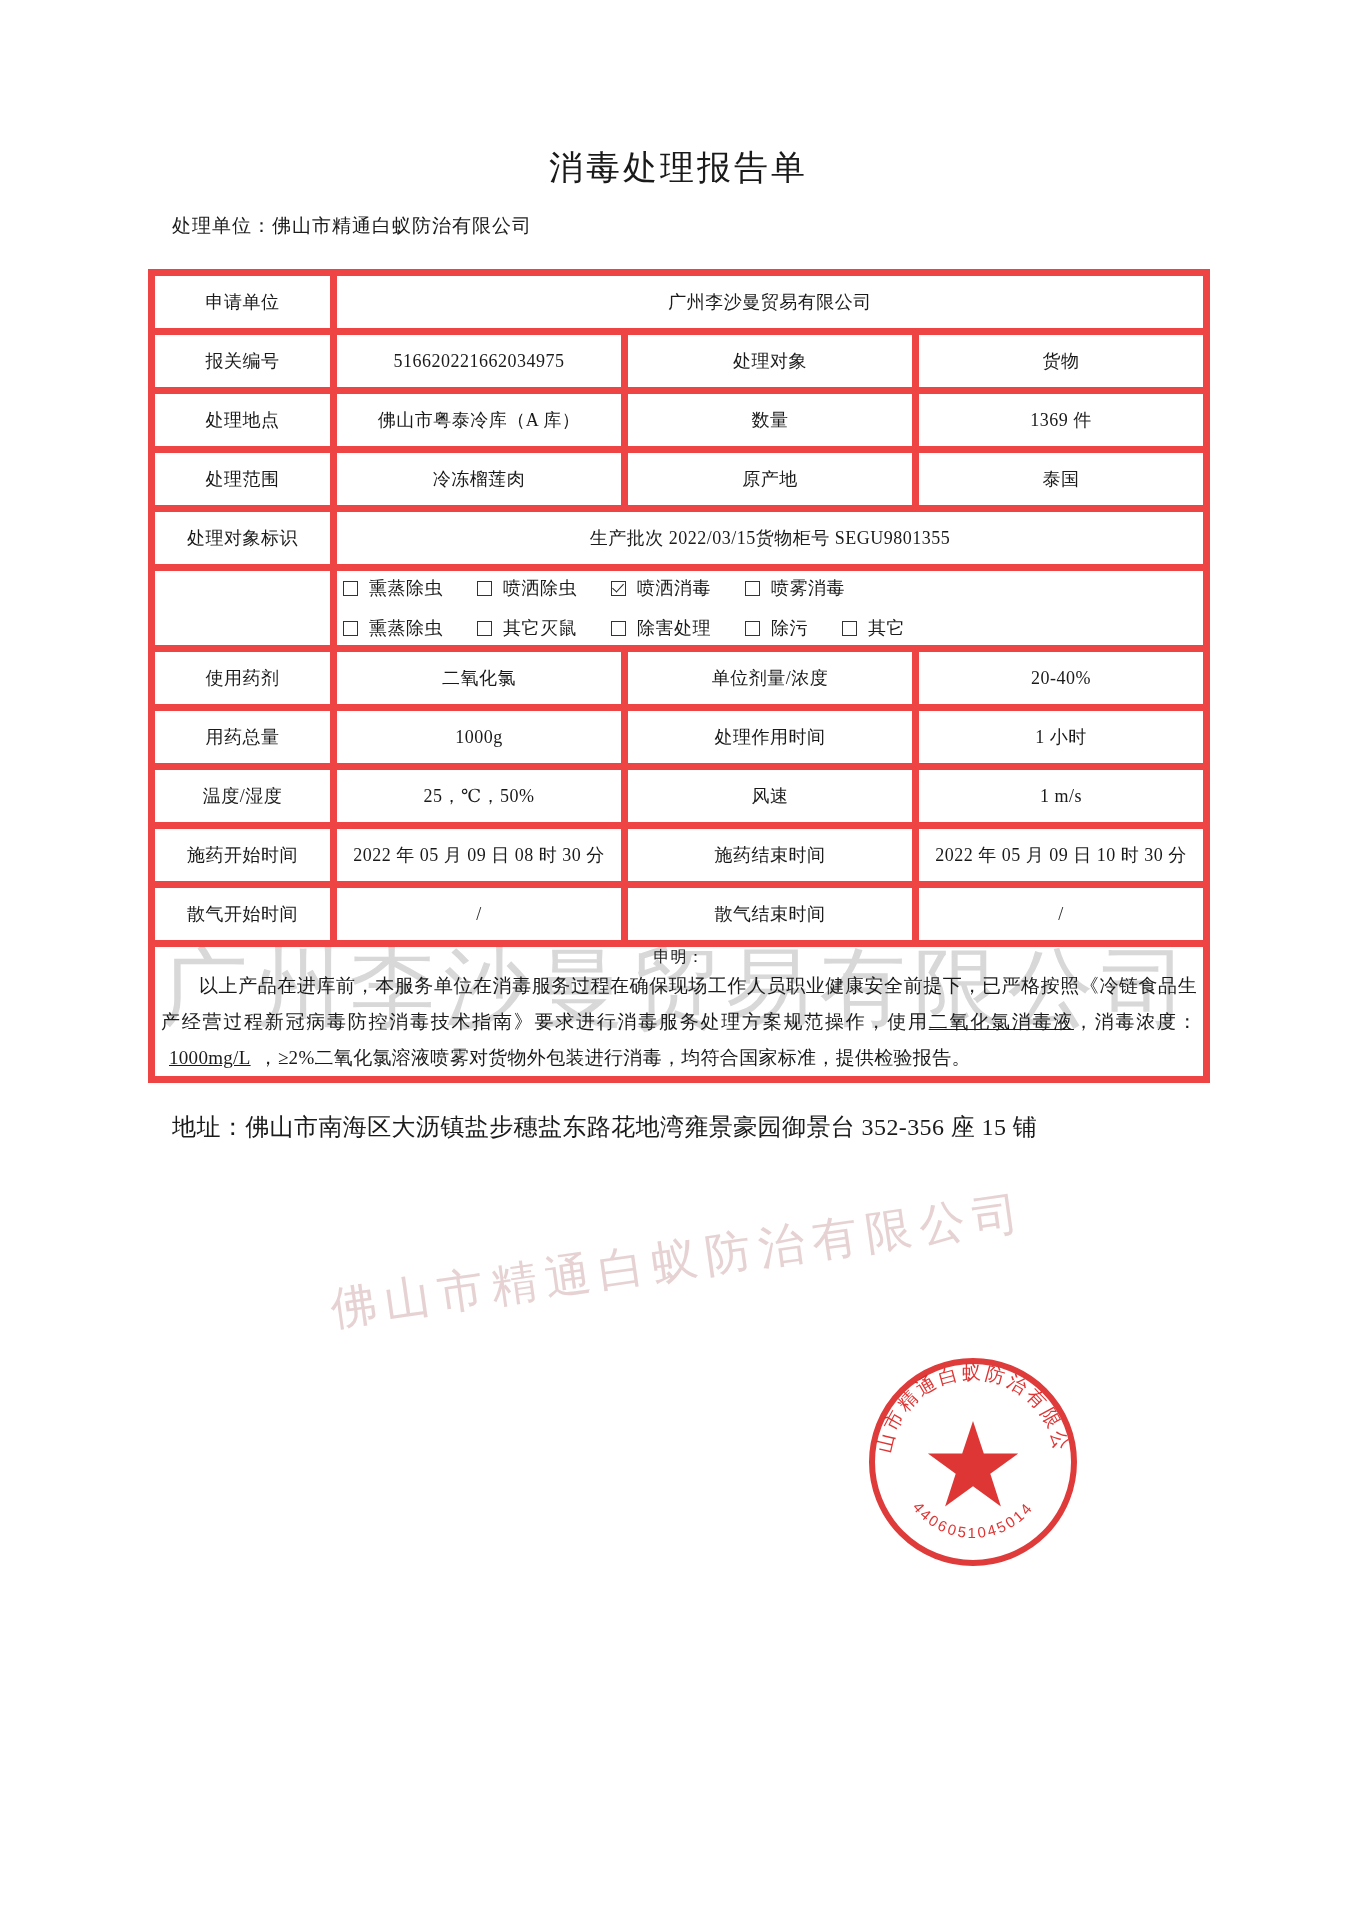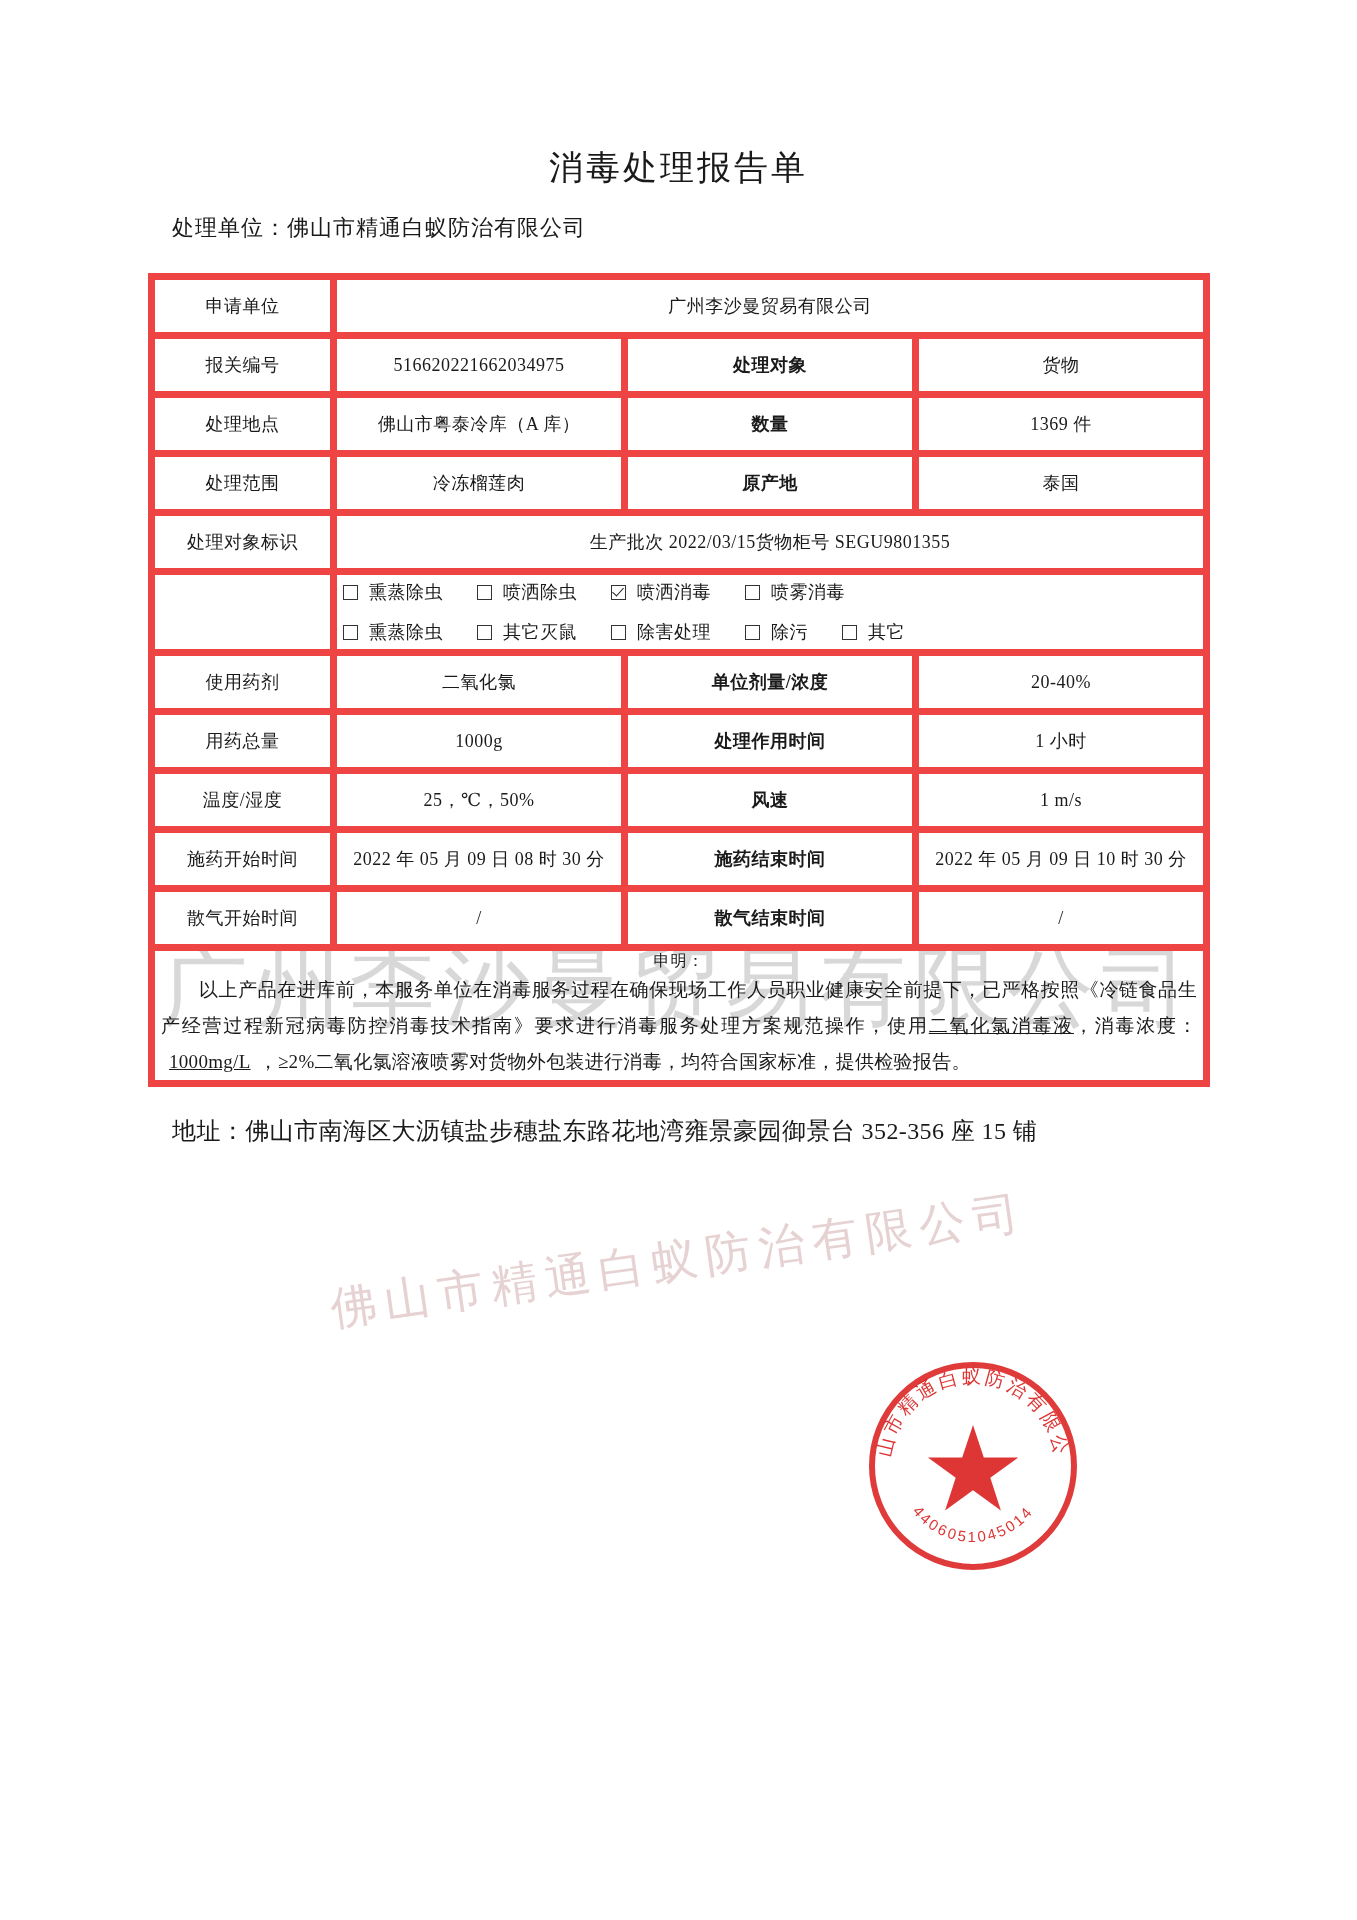--- a/index.html
+++ b/index.html
@@ -52,21 +52,21 @@
     font-size: 34px;
     letter-spacing: 3px;
     padding-top: 145px;
     font-family: "Liberation Serif", serif;
     font-weight: normal;
   }
   .unit-line {
     position: relative;
     z-index: 2;
     margin: 22px 0 0 172px;
-    font-size: 22px;
+    font-size: 19px;
     letter-spacing: 1px;
   }
 
   
   .tbl-wrap {
     position: relative;
     z-index: 2;
     margin: 30px 0 0 148px;
     width: 1062px;
   }
@@ -79,21 +79,21 @@
     border: 7px solid #ef4444;
     font-size: 18px;
     text-align: center;
     vertical-align: middle;
     padding: 0 6px;
     height: 52px;
     letter-spacing: 0.5px;
   }
   td.lbl { width: 163px; }
   td.c2  { width: 276px; }
-  td.c3  { width: 262px; font-weight: bold; }
+  td.c3  { width: 262px; }
   td.c4  { width: 361px; }
 
   .row-ident td { height: 56px; }
   .ident-val { display: inline-block; }
 
   
   td.chk-cell {
     text-align: left;
     padding: 10px 0 12px 34px;
     height: 96px;

